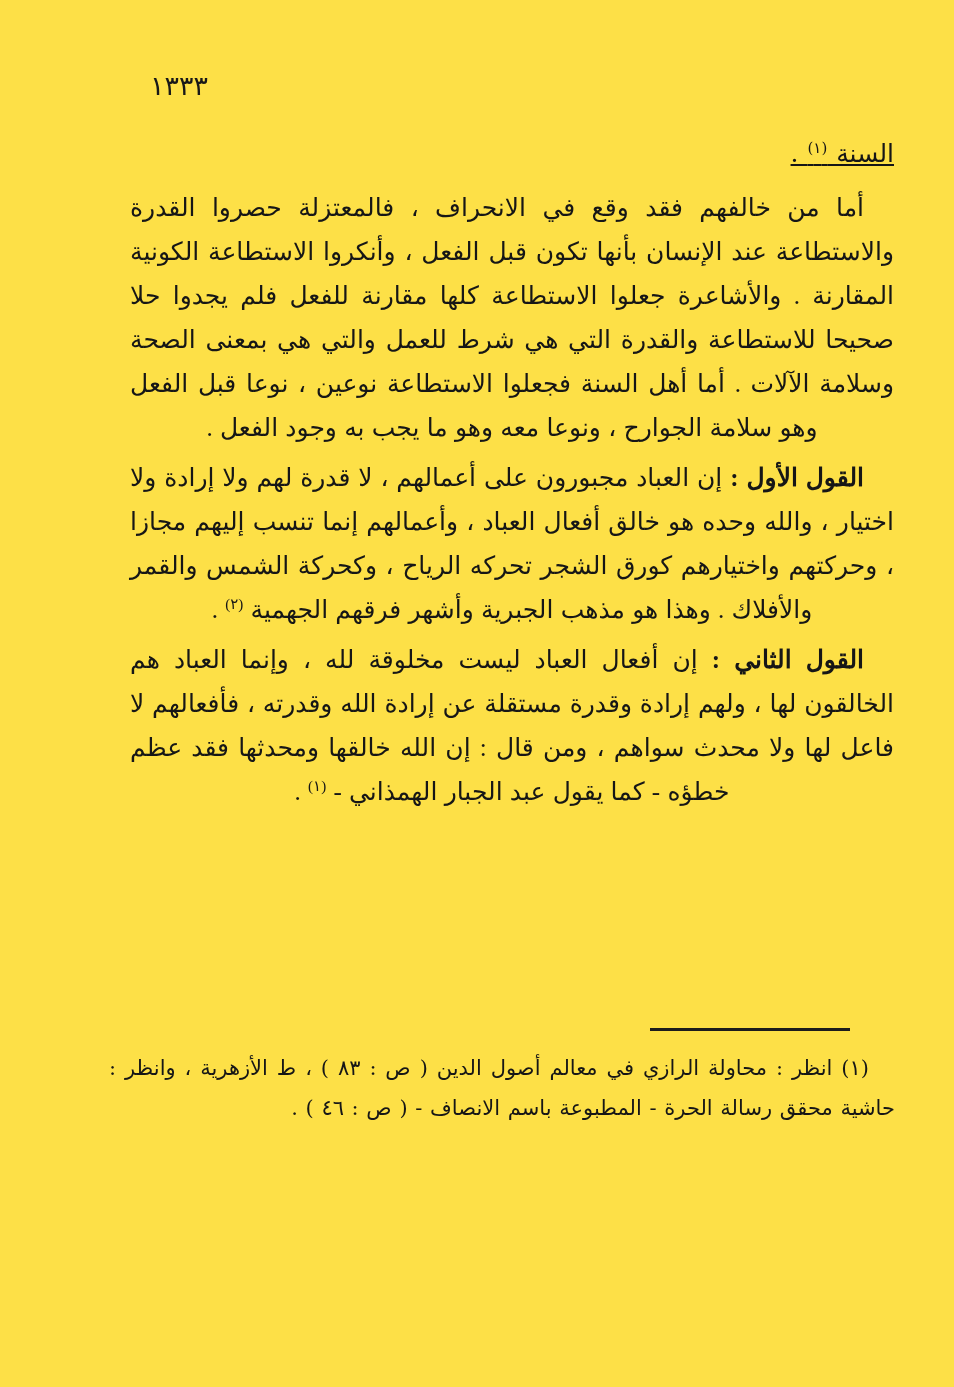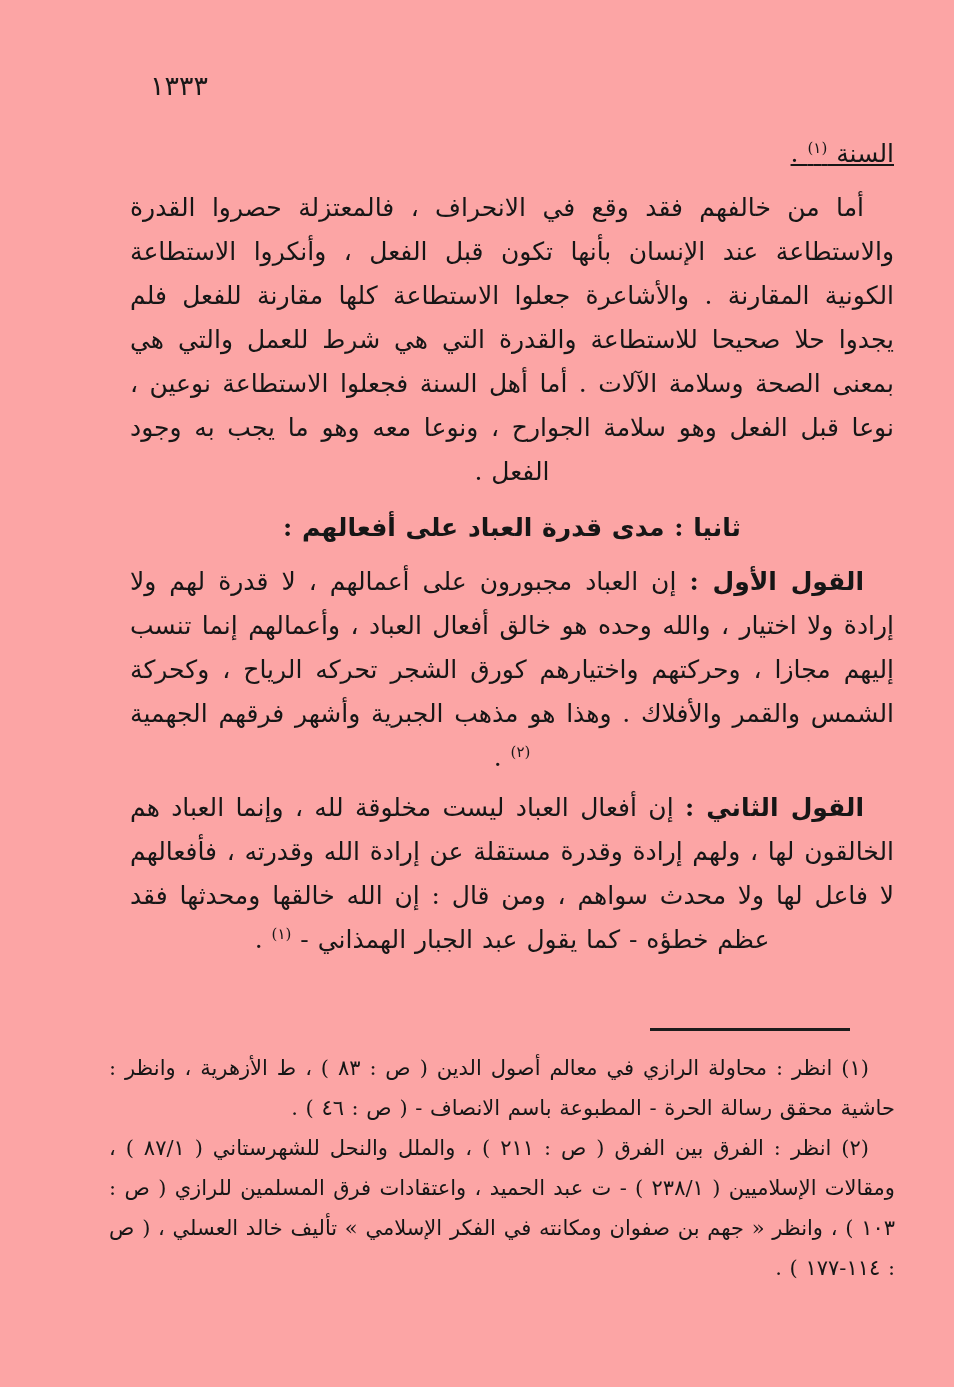--- a/index.html
+++ b/index.html
@@ -4,21 +4,21 @@
 <style>
   html,body{margin:0;padding:0;}
   body{
     width:954px;height:1387px;
     background:#ffffff;
     font-family:"DejaVu Serif","DejaVu Sans",serif;
   }
   .page{
     position:relative;
     width:954px;height:1387px;
-    background:#fca5a5;
+    background:#fde047;
     color:#161616;
     direction:rtl;
     overflow:hidden;
   }
   .page-number{
     position:absolute;
     top:70px;left:150px;
     font-size:27px;
     letter-spacing:3px;
     color:#181818;
@@ -34,21 +34,21 @@
   }
   .cont-line{
     margin:0 0 10px 0;
     text-align:right;
     text-decoration:underline;
   }
   .para{
     margin:0 0 6px 0;
     text-indent:30px;
   }
-  .last-center{ text-align-last:center; }
+  .last-center{ text-align-last:center;font-family:Liberation Serif, serif; }
   .last-left{ text-align-last:left; }
   .section-heading{
     margin:12px 0 10px 0;
     font-size:25px;
     font-weight:bold;
     text-align:center;
     text-align-last:center;
     text-indent:0;
     line-height:44px;
   }
@@ -86,29 +86,27 @@
 <div class="page">
 
   <div class="page-number">١٣٣٣</div>
 
   <div class="content">
 
     <p class="cont-line"><span>السنة </span><sup class="fnref">(١)</sup><span> .</span></p>
 
     <p class="para last-center">أما من خالفهم فقد وقع في الانحراف ، فالمعتزلة حصروا القدرة والاستطاعة عند الإنسان بأنها تكون قبل الفعل ، وأنكروا الاستطاعة الكونية المقارنة . والأشاعرة جعلوا الاستطاعة كلها مقارنة للفعل فلم يجدوا حلا صحيحا للاستطاعة والقدرة التي هي شرط للعمل والتي هي بمعنى الصحة وسلامة الآلات . أما أهل السنة فجعلوا الاستطاعة نوعين ، نوعا قبل الفعل وهو سلامة الجوارح ، ونوعا معه وهو ما يجب به وجود الفعل .</p>
 
-    <h2 class="section-heading">ثانيا : مدى قدرة العباد على أفعالهم :</h2>
 
 
     <p class="para last-center opinion"><span class="qlead">القول الأول :</span><span> إن العباد مجبورون على أعمالهم ، لا قدرة لهم ولا إرادة ولا اختيار ، والله وحده هو خالق أفعال العباد ، وأعمالهم إنما تنسب إليهم مجازا ، وحركتهم واختيارهم كورق الشجر تحركه الرياح ، وكحركة الشمس والقمر والأفلاك . وهذا هو مذهب الجبرية وأشهر فرقهم الجهمية </span><sup class="fnref">(٢)</sup><span> .</span></p>
 
     <p class="para last-center opinion"><span class="qlead">القول الثاني :</span><span> إن أفعال العباد ليست مخلوقة لله ، وإنما العباد هم الخالقون لها ، ولهم إرادة وقدرة مستقلة عن إرادة الله وقدرته ، فأفعالهم لا فاعل لها ولا محدث سواهم ، ومن قال : إن الله خالقها ومحدثها فقد عظم خطؤه - كما يقول عبد الجبار الهمذاني - </span><sup class="fnref">(١)</sup><span> .</span></p>
 
   </div>
 
   <div class="footnote-sep"></div>
 
   <div class="footnotes">
     <p>(١) انظر : محاولة الرازي في معالم أصول الدين ( ص : ٨٣ ) ، ط الأزهرية ، وانظر : حاشية محقق رسالة الحرة - المطبوعة باسم الانصاف - ( ص : ٤٦ ) .</p>
-    <p>(٢) انظر : الفرق بين الفرق ( ص : ٢١١ ) ، والملل والنحل للشهرستاني ( ٨٧/١ ) ، ومقالات الإسلاميين ( ٢٣٨/١ ) - ت عبد الحميد ، واعتقادات فرق المسلمين للرازي ( ص : ١٠٣ ) ، وانظر « جهم بن صفوان ومكانته في الفكر الإسلامي » تأليف خالد العسلي ، ( ص : ١١٤-١٧٧ ) .</p>
   </div>
 
 </div>
 
 </body></html>

